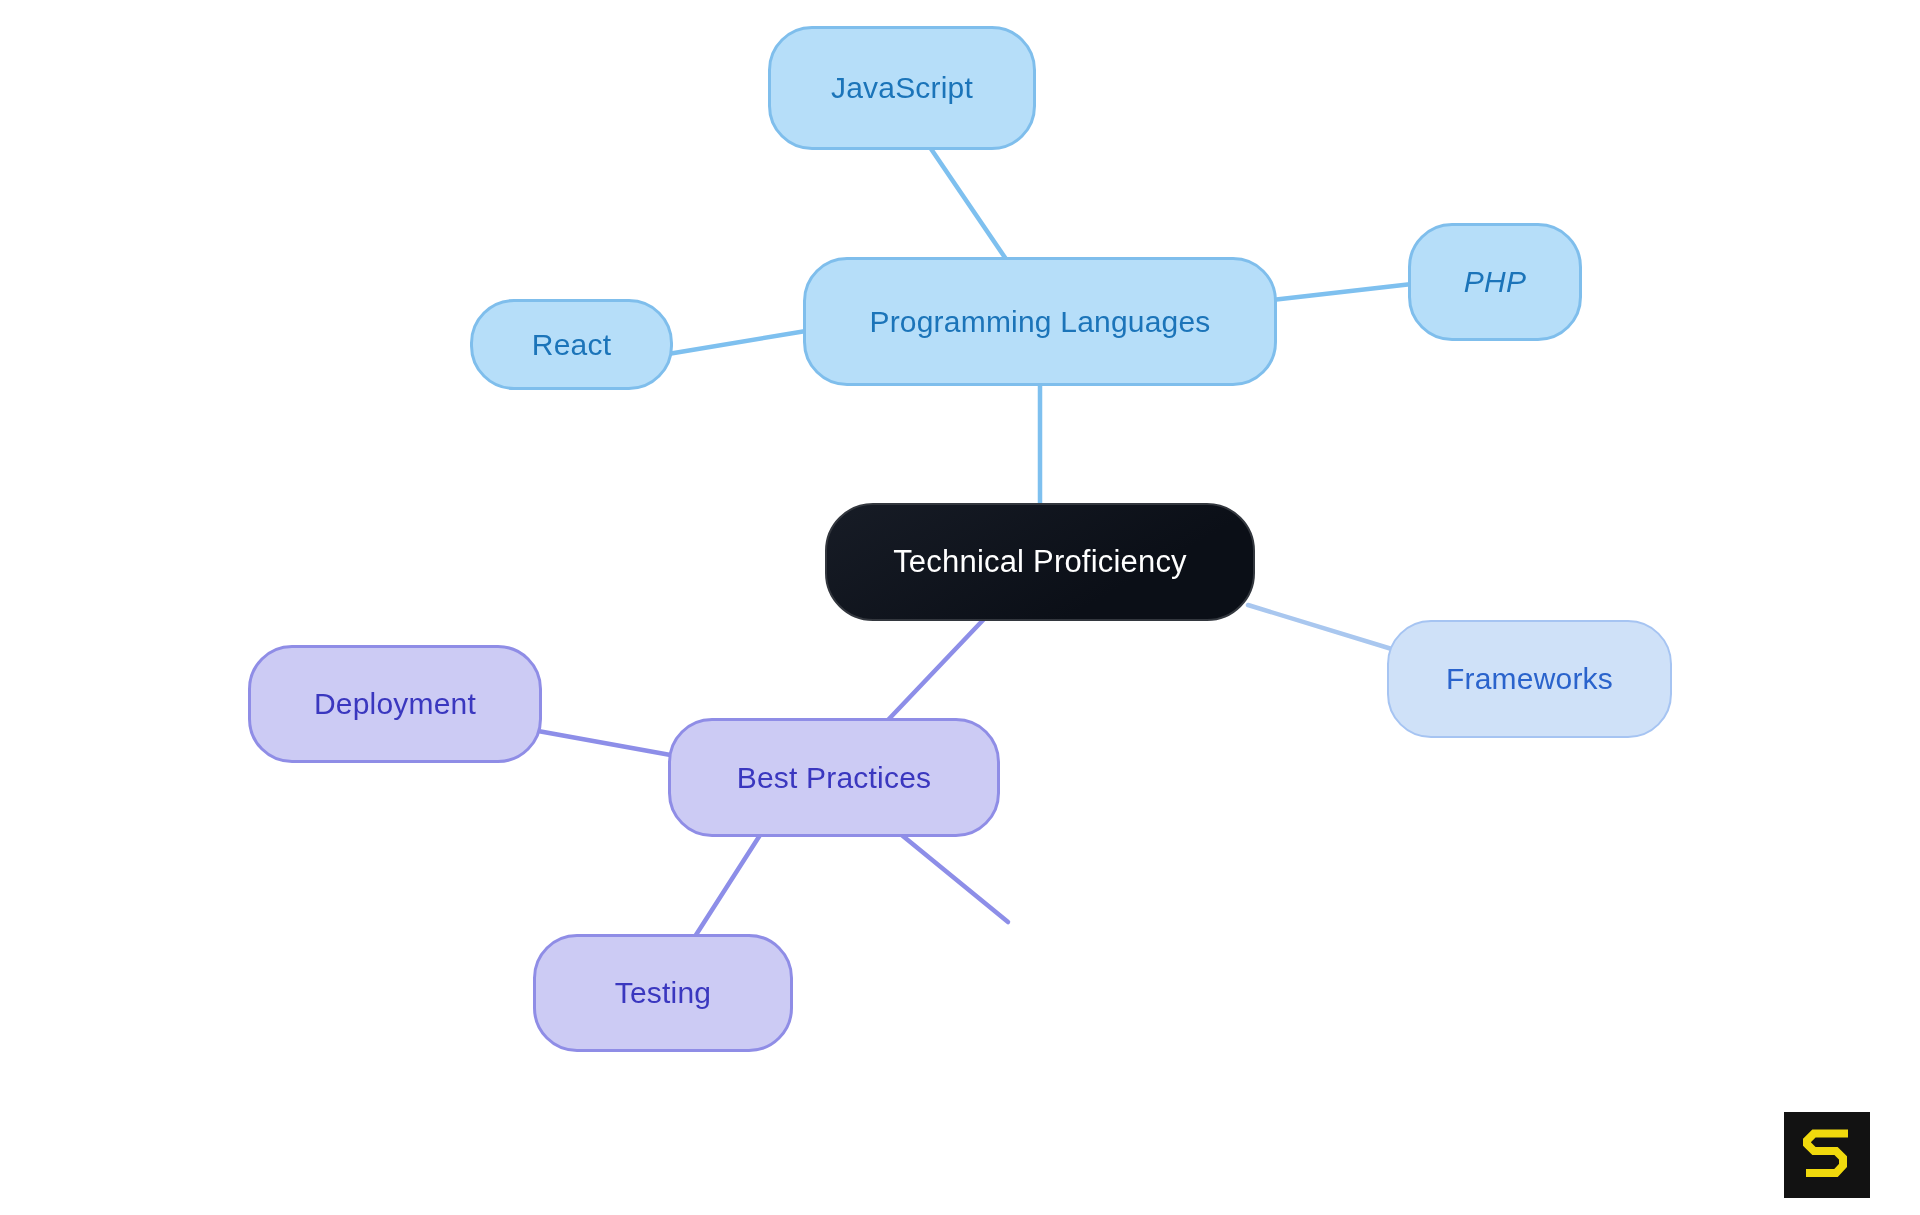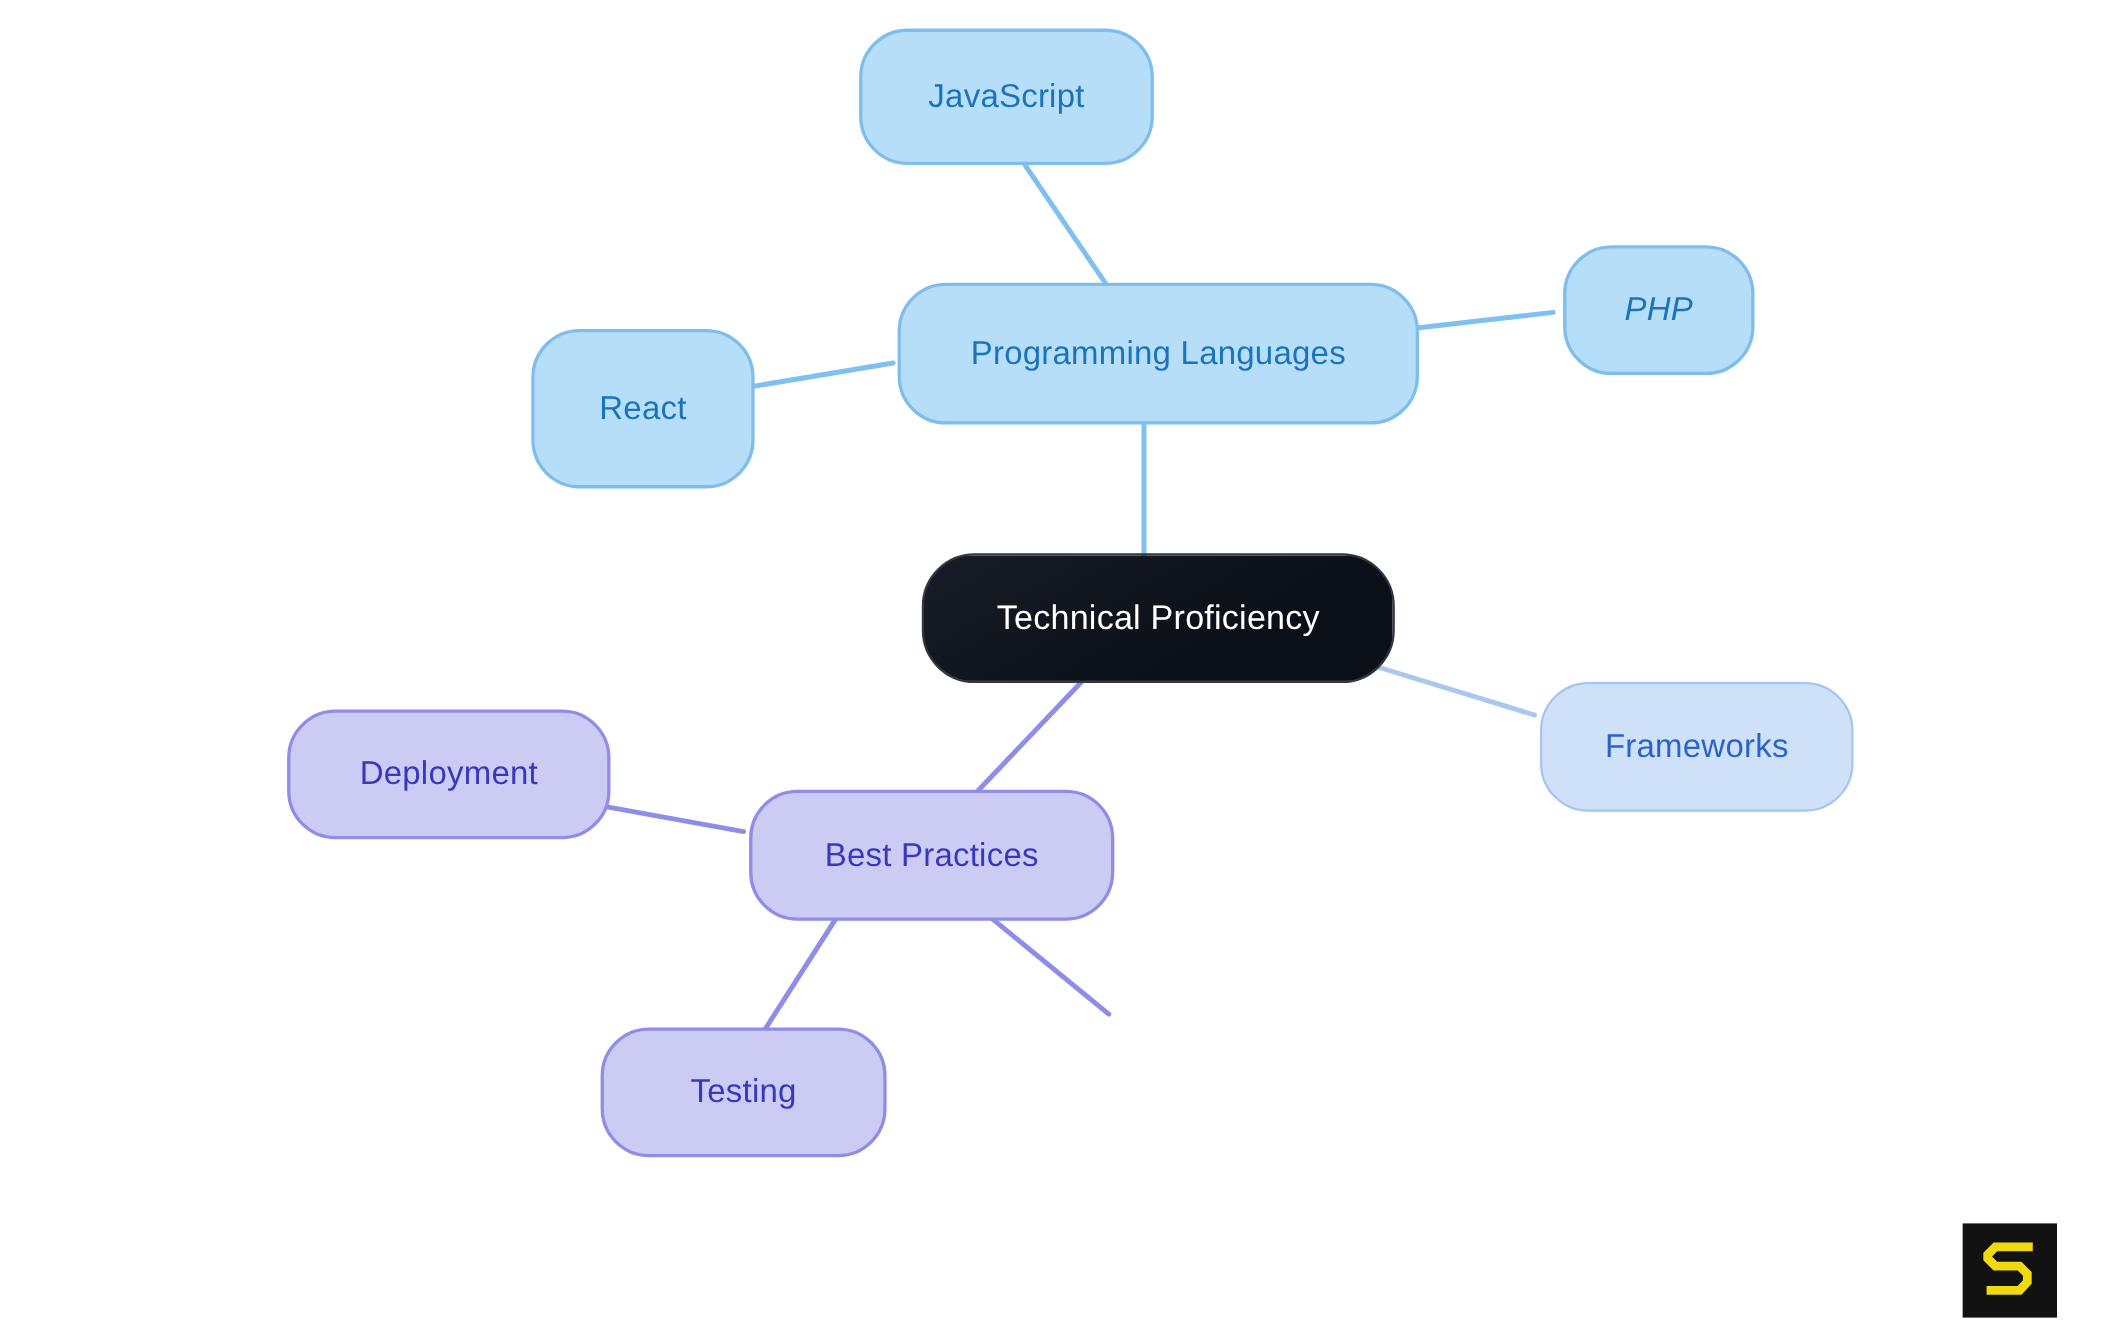--- a/index.html
+++ b/index.html
@@ -5,21 +5,21 @@
   html,body{margin:0;padding:0;background:#ffffff;font-family:"Liberation Sans",sans-serif;}
   .canvas{position:relative;width:1920px;height:1215px;background:#ffffff;overflow:hidden;}
   .edges{position:absolute;left:0;top:0;width:1920px;height:1215px;}
   .edges line{stroke-width:4.5;stroke-linecap:round;fill:none;}
   .e-blue{stroke:#7EC0EF;}
   .e-pale{stroke:#A9C7EF;}
   .e-purple{stroke:#8D8EE8;}
   .node{
     position:absolute;display:flex;align-items:center;justify-content:center;
     border-radius:44px;font-size:30px;box-sizing:border-box;cursor:default;
-    letter-spacing:0.2px;white-space:nowrap;margin-left:13px;
+    letter-spacing:0.2px;white-space:nowrap;
   }
   .node.blue{background:#B6DEF9;border:3px solid #7FBEEC;color:#1B74B9;}
   .node.pale{background:#CFE1F8;border:2.5px solid #A6C4F2;color:#2A63CC;}
   .node.purple{background:#CCCBF4;border:3px solid #8F8DE6;color:#3A37BF;}
   .node.root{
     background:linear-gradient(150deg,#171c26 0%,#0b0f17 70%);
     border:2px solid #33373E;color:#FFFFFF;border-radius:48px;font-size:31px;
   }
   .logo{position:absolute;left:1784px;top:1112px;width:86px;height:86px;}
   .logo svg{display:block;width:86px;height:86px;}
@@ -46,21 +46,21 @@
   </div>
 
   <div class="node blue" style="left:803px;  top:257px; width:474px; height:129px;">
     <span>Programming Languages</span>
   </div>
 
   <div class="node blue" style="left:1408px; top:223px; width:174px; height:118px;font-style:italic;">
     <span>PHP</span>
   </div>
 
-  <div class="node blue" style="left:470px;  top:299px; width:203px; height:145px;">
+  <div class="node blue" style="left:470px;  top:299px; width:203px; height:91px;">
     <span>React</span>
   </div>
 
   <div class="node root" style="left:825px;  top:503px; width:430px; height:118px;">
     <span>Technical Proficiency</span>
   </div>
 
   <div class="node pale" style="left:1387px; top:620px; width:285px; height:118px;">
     <span>Frameworks</span>
   </div>

